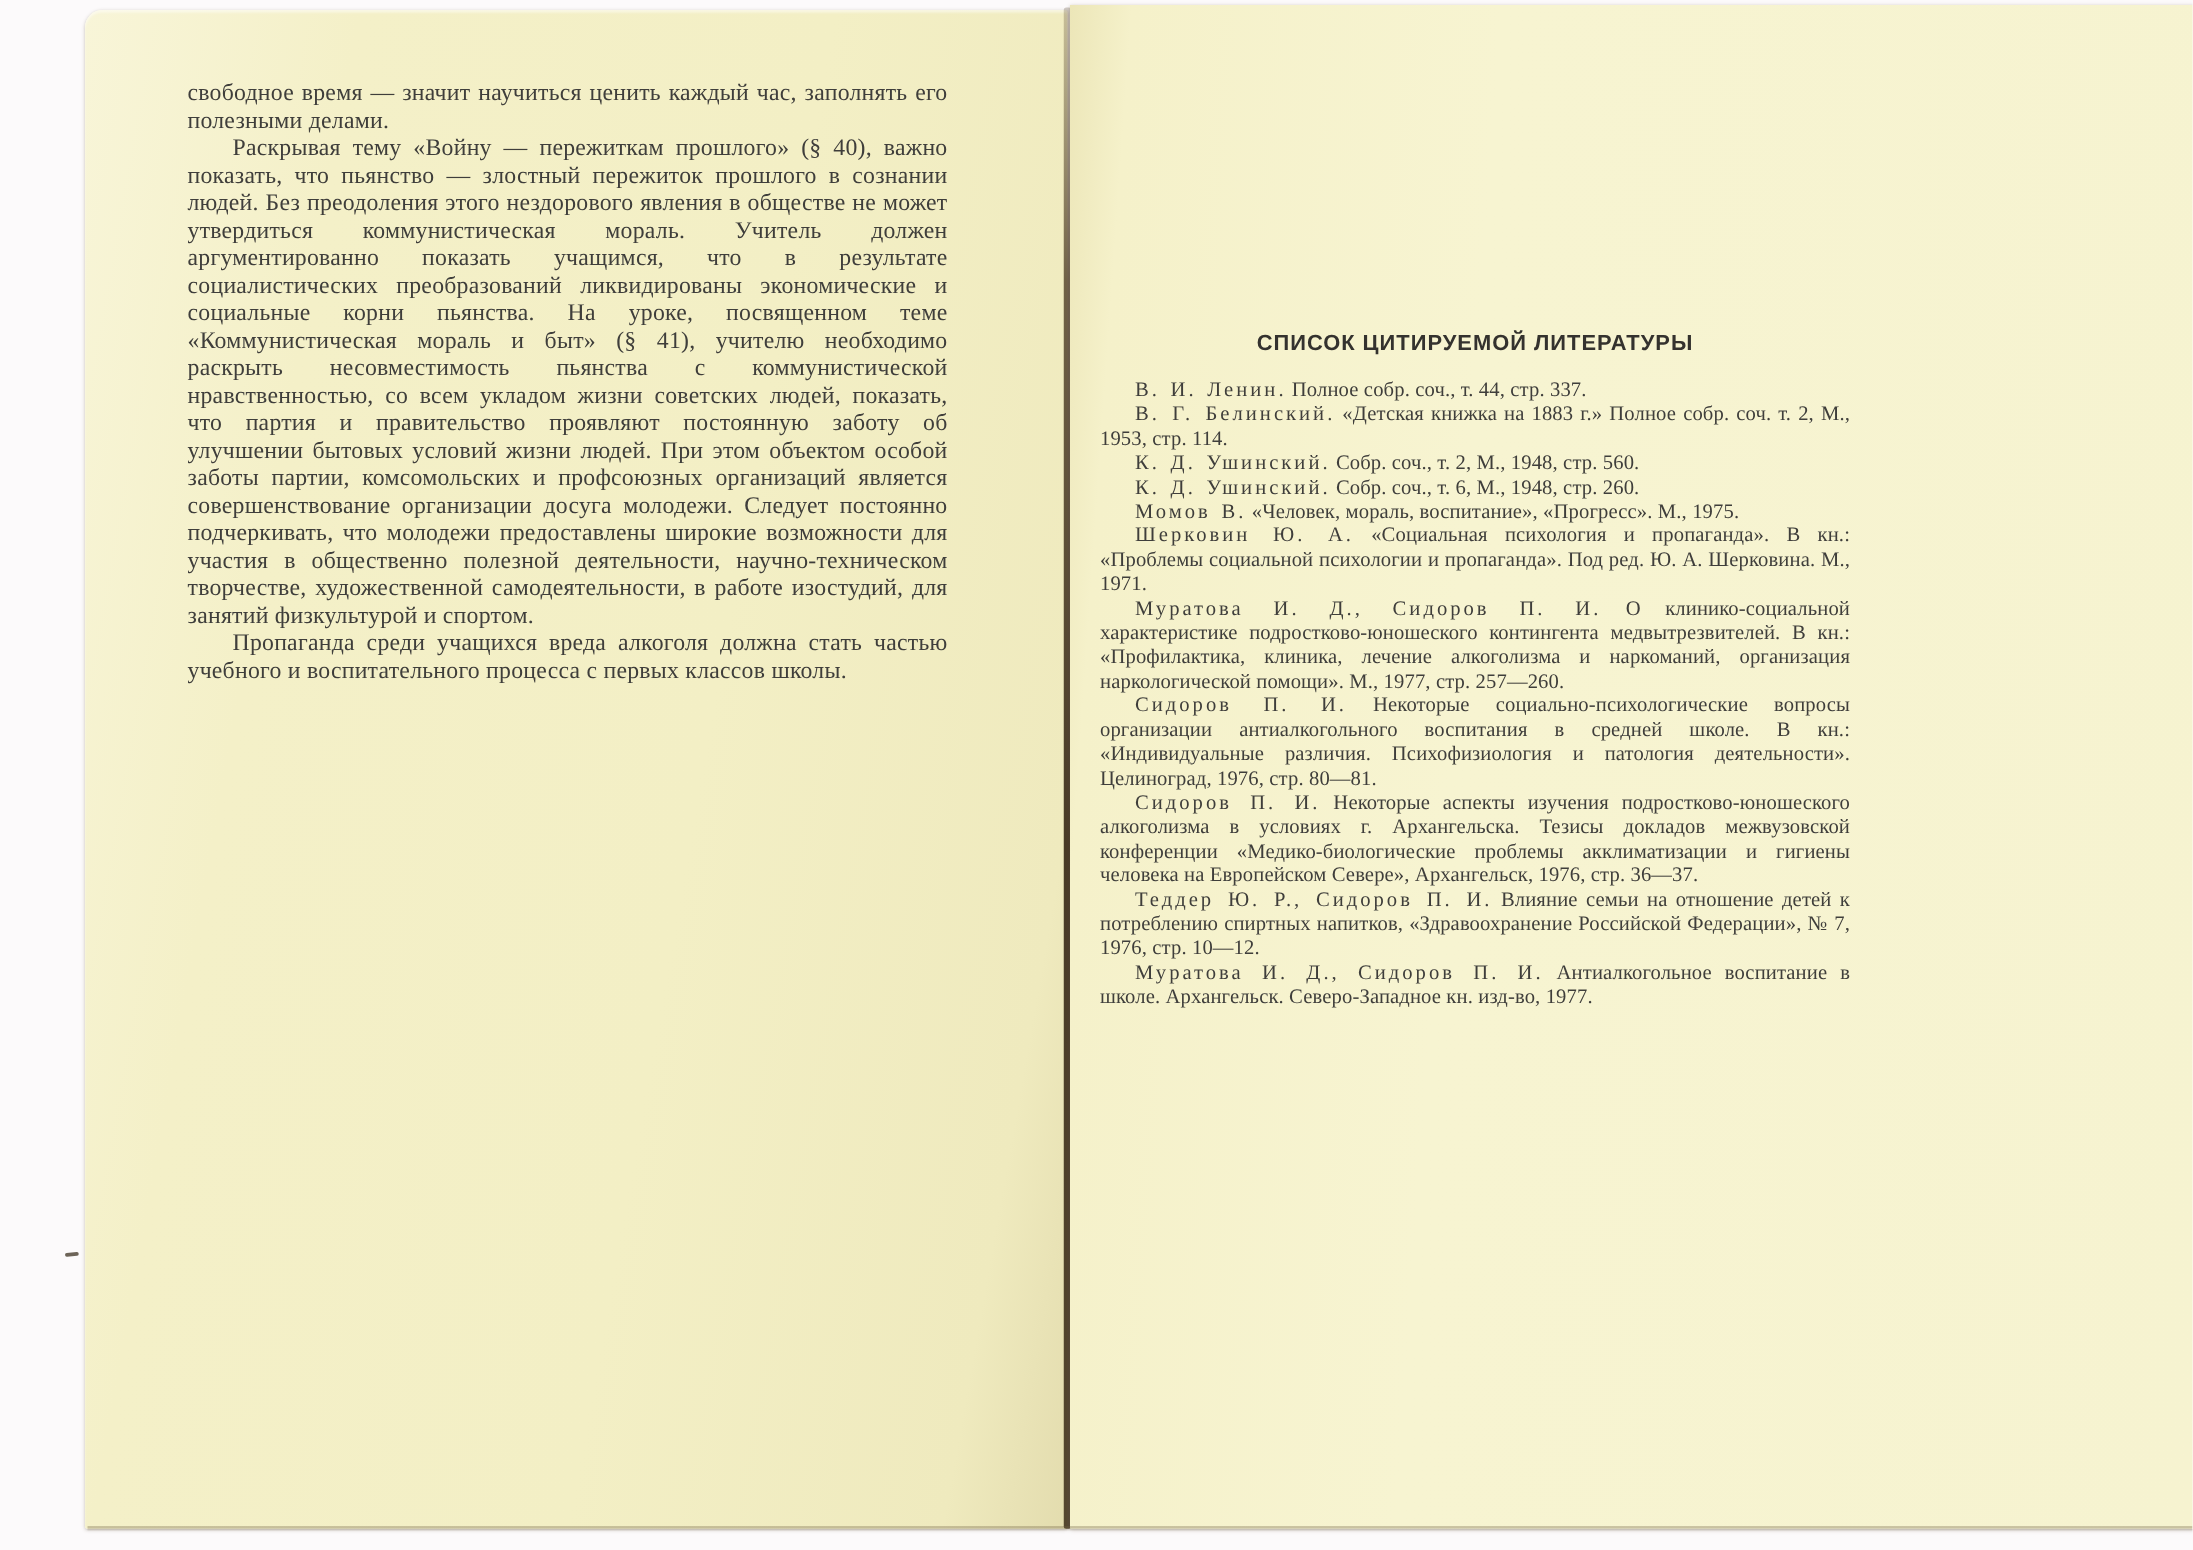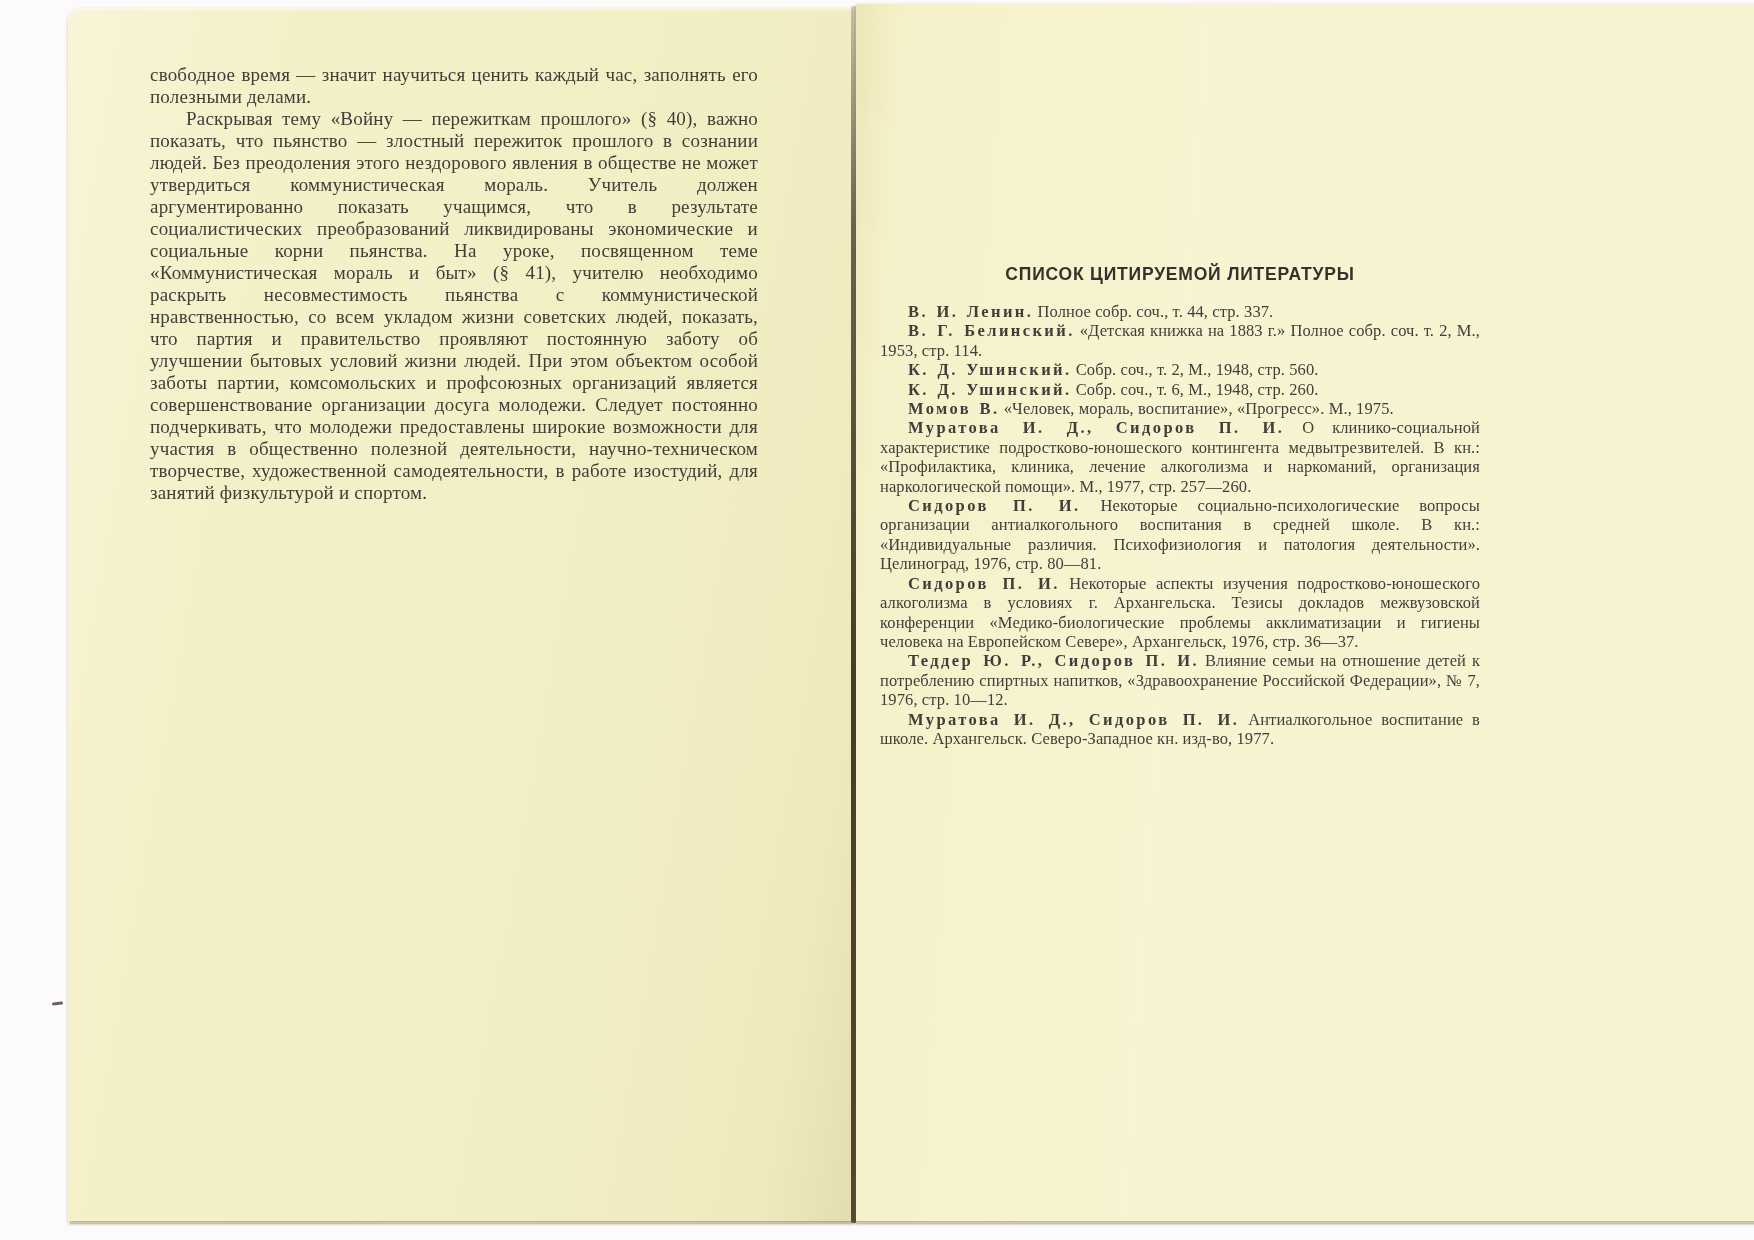--- a/index.html
+++ b/index.html
@@ -56,21 +56,21 @@
     text-align:center;
     color:#34322e;
   }
   .biblio-list{
     position:absolute;left:24px;top:298px;width:600px;
     font-size:16.5px;line-height:19.4px;
     color:#3f3e3b;
     text-align:justify;
   }
   .entry{margin:0;text-indent:28px;}
-  .entry .author{letter-spacing:2.4px;word-spacing:2px;font-weight:bold;}
+  .entry .author{letter-spacing:2.4px;word-spacing:2px;}
   .entry .entry-text{letter-spacing:.1px;}
 
   
   .stray-mark{
     position:absolute;left:52px;top:1002px;width:11px;height:3px;
     background:#6d6458;transform:rotate(-6deg);border-radius:2px;
   }
   .bottom-shadow{
     position:absolute;left:70px;top:1221px;width:1684px;height:4px;
     background:linear-gradient(180deg,rgba(110,95,65,.45),rgba(110,95,65,0));
@@ -78,33 +78,35 @@
 </style>
 </head>
 <body>
 
 <div class="spread">
 
   <div class="page page-left">
     <div class="body-text" id="left-paragraphs">
         <p class="para no-indent">свободное время — значит научиться ценить каждый час, заполнять его полезными делами.</p>
         <p class="para">Раскрывая тему «Войну — пережиткам прошлого» (§ 40), важно показать, что пьянство — злостный пережиток прошлого в сознании людей. Без преодоления этого нездорового явления в обществе не может утвердиться коммунистическая мораль. Учитель должен аргументированно показать учащимся, что в результате социалистических преобразований ликвидированы экономические и социальные корни пьянства. На уроке, посвященном теме «Коммунистическая мораль и быт» (§ 41), учителю необходимо раскрыть несовместимость пьянства с коммунистической нравственностью, со всем укладом жизни советских людей, показать, что партия и правительство проявляют постоянную заботу об улучшении бытовых условий жизни людей. При этом объектом особой заботы партии, комсомольских и профсоюзных организаций является совершенствование организации досуга молодежи. Следует постоянно подчеркивать, что молодежи предоставлены широкие возможности для участия в общественно полезной деятельности, научно-техническом творчестве, художественной самодеятельности, в работе изостудий, для занятий физкультурой и спортом.</p>
+        <p class="para">Пропаганда среди учащихся вреда алкоголя должна стать частью учебного и воспитательного процесса с первых классов школы.</p>
       </div>
   </div>
 
   <div class="binding"></div>
 
   <div class="page page-right">
     <h1 class="biblio-heading">СПИСОК ЦИТИРУЕМОЙ ЛИТЕРАТУРЫ</h1>
     <div class="biblio-list" id="biblio-entries">
         <p class="entry"><span class="author">В. И. Ленин.</span><span class="entry-text"> Полное собр. соч., т. 44, стр. 337.</span></p>
         <p class="entry"><span class="author">В. Г. Белинский.</span><span class="entry-text"> «Детская книжка на 1883 г.» Полное собр. соч. т. 2, М., 1953, стр. 114.</span></p>
         <p class="entry"><span class="author">К. Д. Ушинский.</span><span class="entry-text"> Собр. соч., т. 2, М., 1948, стр. 560.</span></p>
         <p class="entry"><span class="author">К. Д. Ушинский.</span><span class="entry-text"> Собр. соч., т. 6, М., 1948, стр. 260.</span></p>
         <p class="entry"><span class="author">Момов В.</span><span class="entry-text"> «Человек, мораль, воспитание», «Прогресс». М., 1975.</span></p>
+        <p class="entry"><span class="author">Шерковин Ю. А.</span><span class="entry-text"> «Социальная психология и пропаганда». В кн.: «Проблемы социальной психологии и пропаганда». Под ред. Ю. А. Шерковина. М., 1971.</span></p>
         <p class="entry"><span class="author">Муратова И. Д., Сидоров П. И.</span><span class="entry-text"> О клинико-социальной характеристике подростково-юношеского контингента медвытрезвителей. В кн.: «Профилактика, клиника, лечение алкоголизма и наркоманий, организация наркологической помощи». М., 1977, стр. 257—260.</span></p>
         <p class="entry"><span class="author">Сидоров П. И.</span><span class="entry-text"> Некоторые социально-психологические вопросы организации антиалкогольного воспитания в средней школе. В кн.: «Индивидуальные различия. Психофизиология и патология деятельности». Целиноград, 1976, стр. 80—81.</span></p>
         <p class="entry"><span class="author">Сидоров П. И.</span><span class="entry-text"> Некоторые аспекты изучения подростково-юношеского алкоголизма в условиях г. Архангельска. Тезисы докладов межвузовской конференции «Медико-биологические проблемы акклиматизации и гигиены человека на Европейском Севере», Архангельск, 1976, стр. 36—37.</span></p>
         <p class="entry"><span class="author">Теддер Ю. Р., Сидоров П. И.</span><span class="entry-text"> Влияние семьи на отношение детей к потреблению спиртных напитков, «Здравоохранение Российской Федерации», № 7, 1976, стр. 10—12.</span></p>
         <p class="entry"><span class="author">Муратова И. Д., Сидоров П. И.</span><span class="entry-text"> Антиалкогольное воспитание в школе. Архангельск. Северо-Западное кн. изд-во, 1977.</span></p>
       </div>
   </div>
 
   <div class="stray-mark"></div>
   <div class="bottom-shadow"></div>

